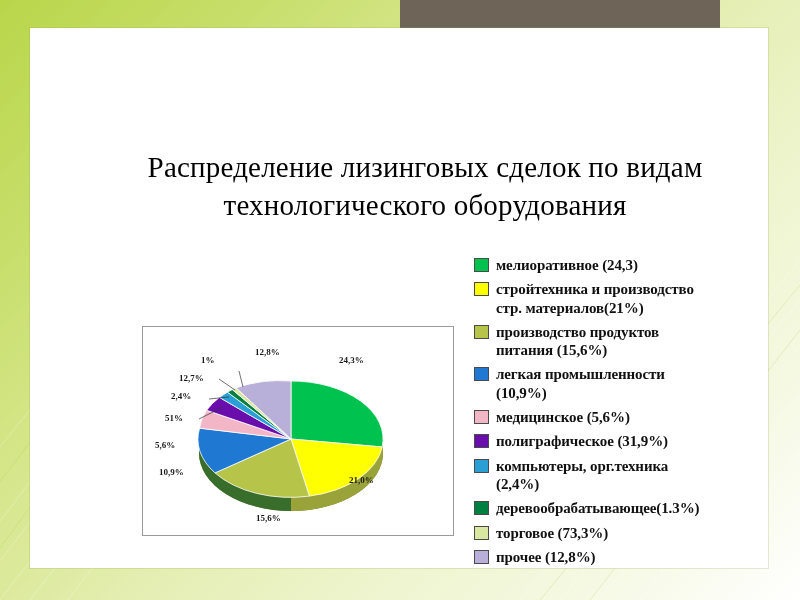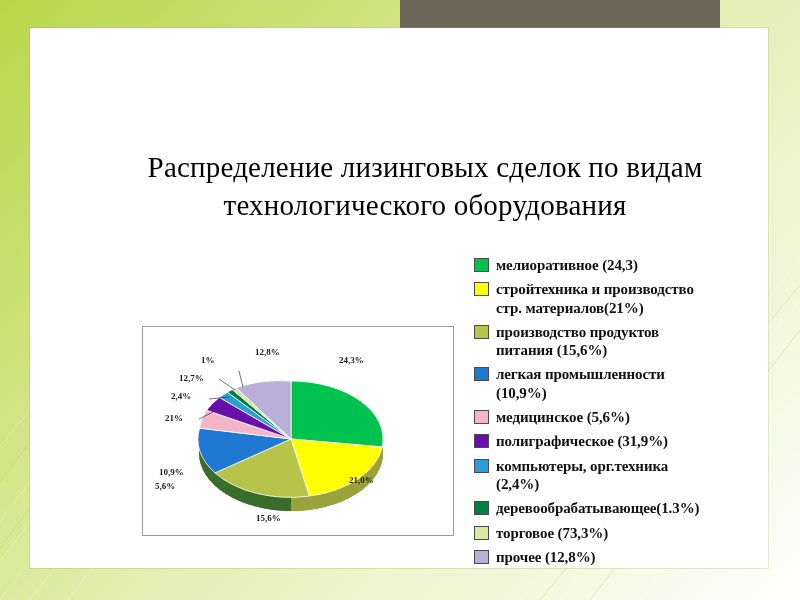--- a/index.html
+++ b/index.html
@@ -198,22 +198,22 @@
             <path d="M80 80 L56 92"></path>
             <path d="M92 63 L76 52"></path>
             <path d="M100 60 L96 44"></path>
           </g>
         </svg>
 
         <div class="pct-label" style="left:196px; top:28px;">24,3%</div>
         <div class="pct-label" style="left:206px; top:148px;">21,0%</div>
         <div class="pct-label" style="left:104px; top:186px;margin-left:9px;">15,6%</div>
         <div class="pct-label" style="left:16px; top:140px;">10,9%</div>
-        <div class="pct-label" style="left:12px; top:113px;margin-top:41px;">5,6%</div>
-        <div class="pct-label" style="left:22px; top:86px;">21%</div>
+        <div class="pct-label" style="left:12px; top:113px;">5,6%</div>
+        <div class="pct-label" style="left:22px; top:86px;">51%</div>
         <div class="pct-label" style="left:28px; top:64px;">2,4%</div>
         <div class="pct-label" style="left:36px; top:46px;">12,7%</div>
         <div class="pct-label" style="left:58px; top:28px;">1%</div>
         <div class="pct-label" style="left:112px; top:20px;">12,8%</div>
       </div>
 
       <div class="legend">
         <div class="legend-row">
           <span class="swatch" style="background:#00c24e;"></span>
           <span class="legend-text">мелиоративное (24,3)</span>

